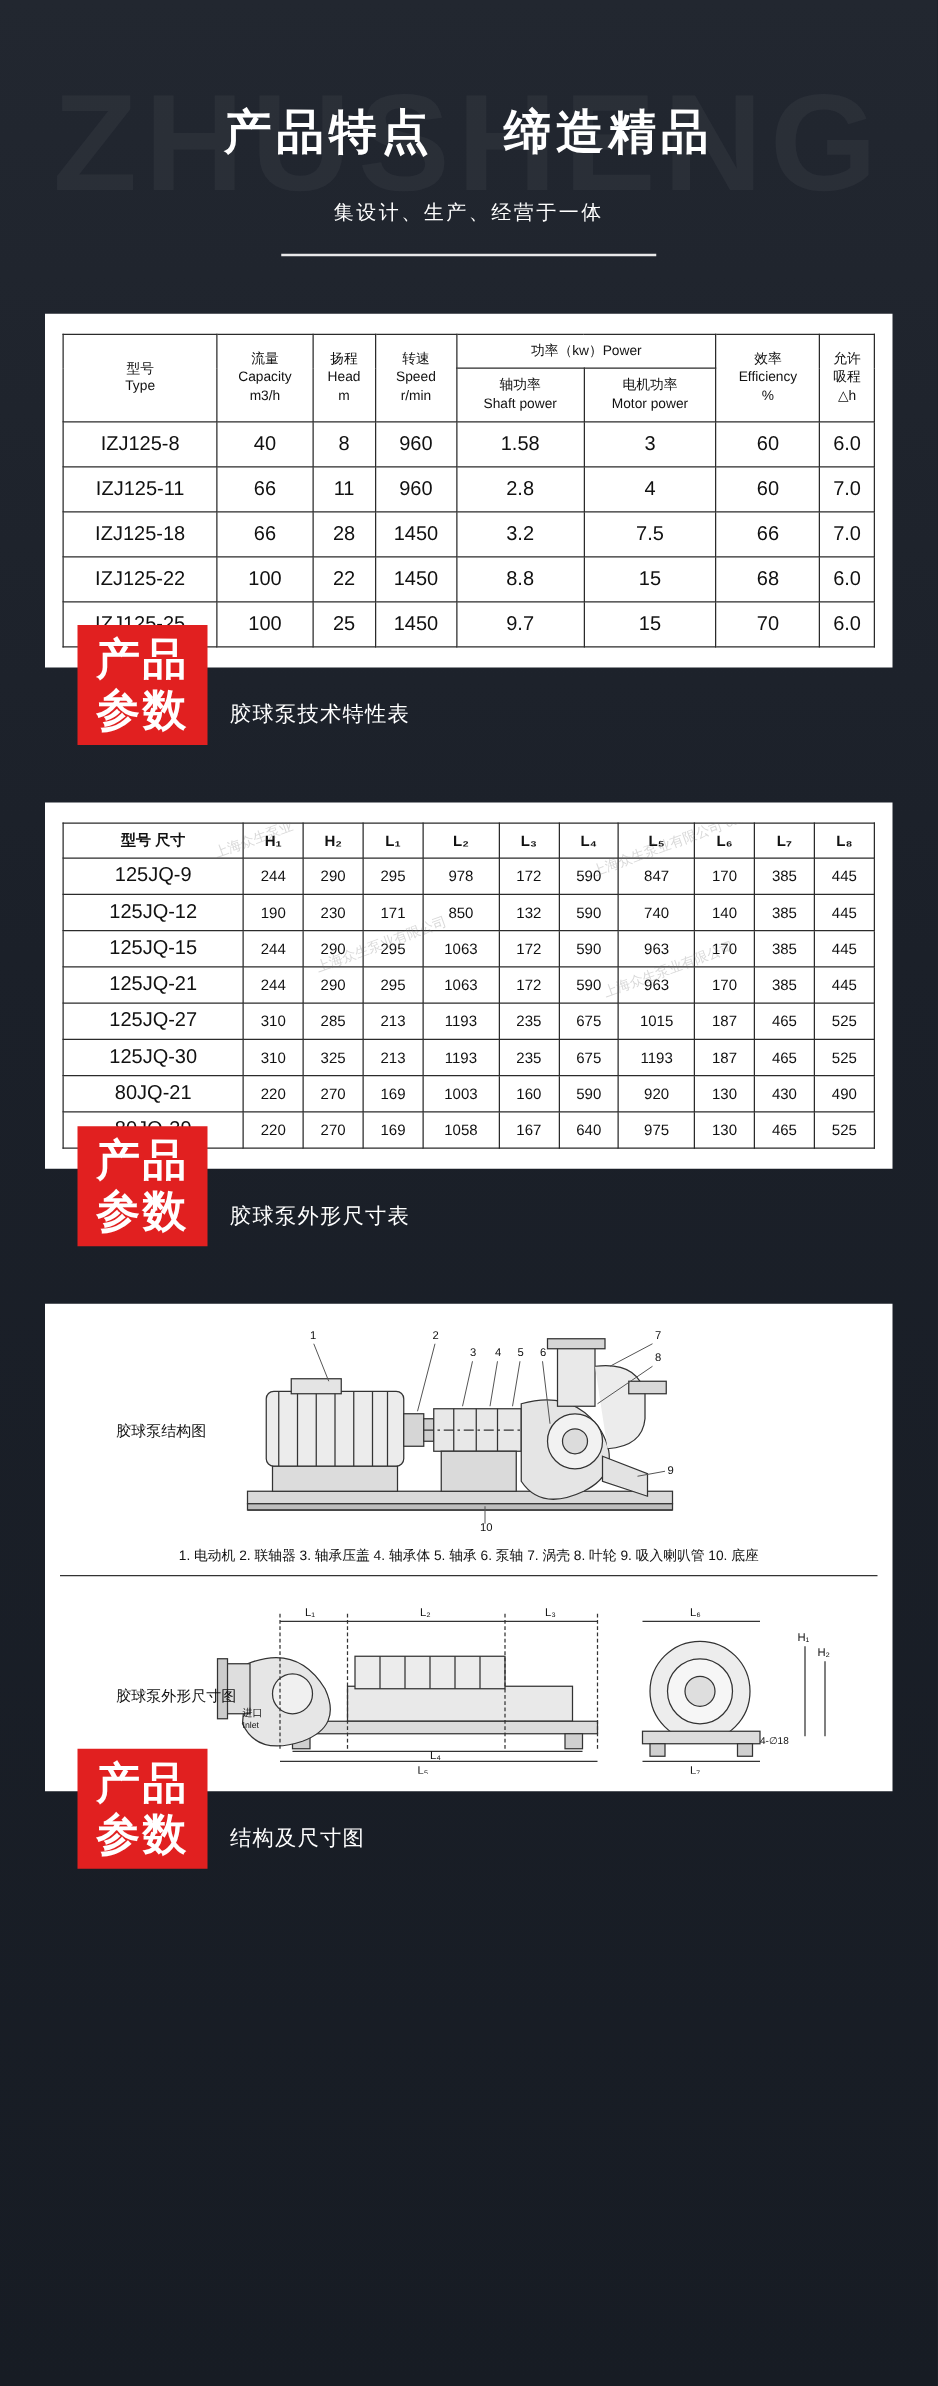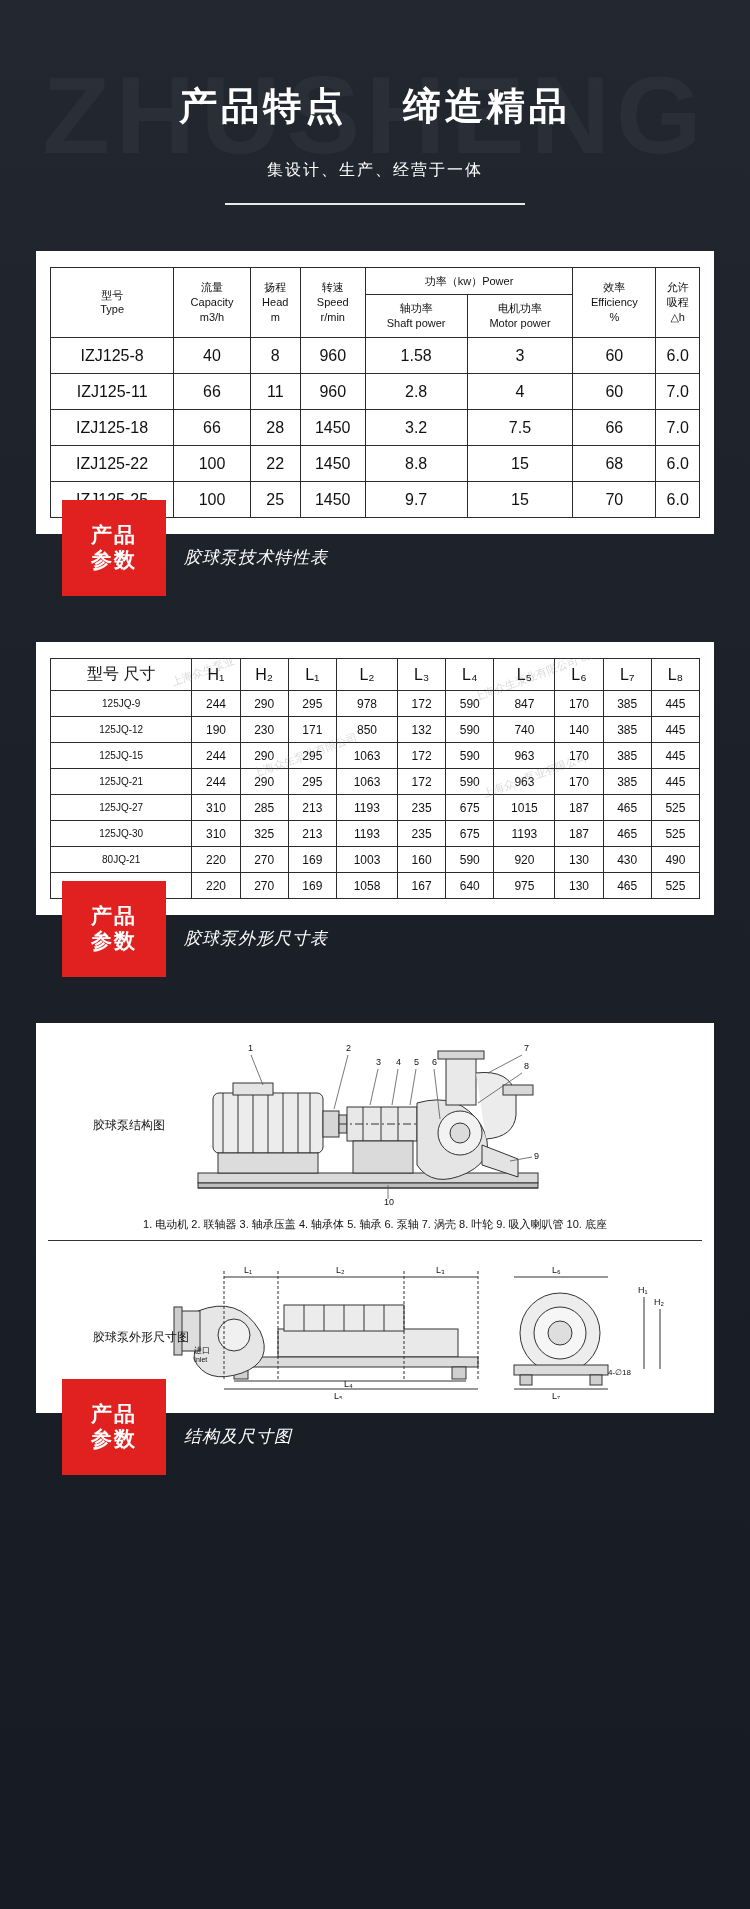--- a/index.html
+++ b/index.html
@@ -87,22 +87,22 @@
   .spec tbody td { height: 36px; font-size: 16px; }
 
   .dim table td, .dim table th {
     border: 1px solid #2b2b2b;
     text-align: center;
     font-size: 12px;
     padding: 5px 2px;
     font-weight: normal;
     height: 26px;
   }
-  .dim table th { font-weight: normal; font-size: 16px; }
-  .dim table td.model { font-size: 10px; }
+  .dim table th { font-weight: bold; font-size: 12px; }
+  .dim table td.model { font-size: 16px; }
   .dim-wrap { position: relative; }
   .dim-wm {
     position: absolute;
     inset: 0;
     pointer-events: none;
     overflow: hidden;
   }
   .dim-wm span {
     position: absolute;
     font-size: 11px;
@@ -120,37 +120,36 @@
     position: relative;
     margin: -34px 36px 0;
     height: 96px;
   }
   .tag {
     position: absolute;
     left: 26px; top: 0;
     width: 104px; height: 96px;
     background: #e12020;
     color: #fff;
-    font-size: 21px;
+    font-size: 35px;
     font-weight: bold;
     letter-spacing: 2px;
     display: flex;
     flex-direction: column;
     justify-content: center;
     align-items: center;
     line-height: 1.18;
   }
   .caption {
     position: absolute;
     left: 148px;
-    top: 46px;
+    top: 60px;
     color: #ffffff;
     font-size: 17px;
     letter-spacing: 1px;
-    font-style: italic;
   }
 
   
   .drawing {
     background: #fff;
     color: #111;
     position: relative;
   }
   .legend {
     text-align: center;

